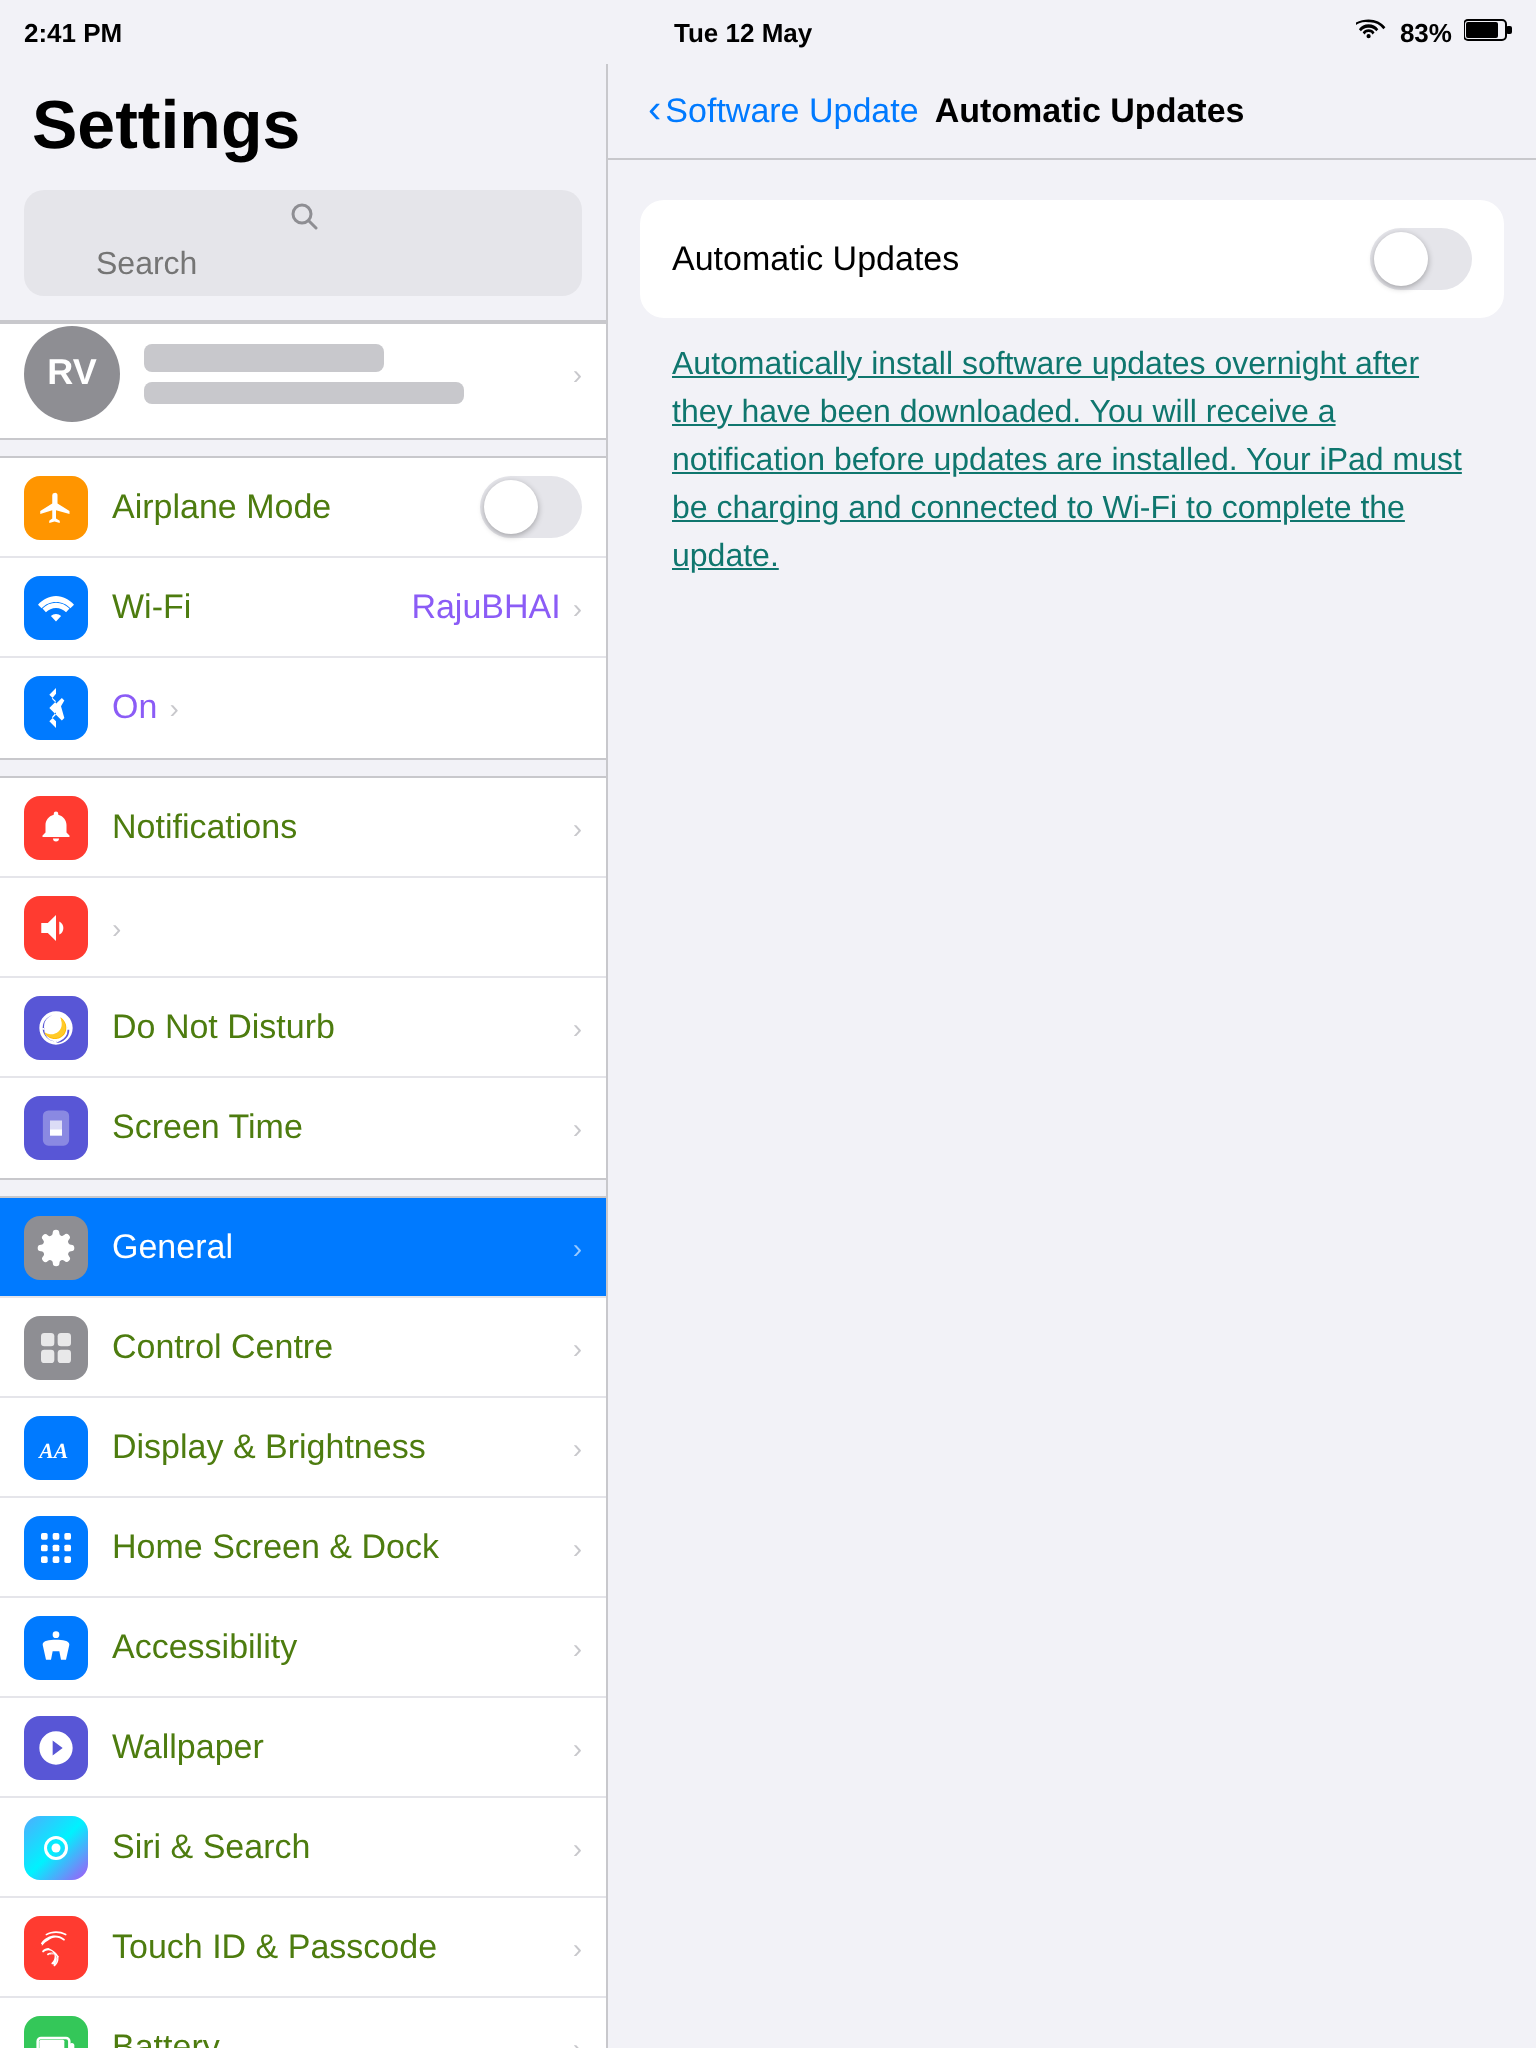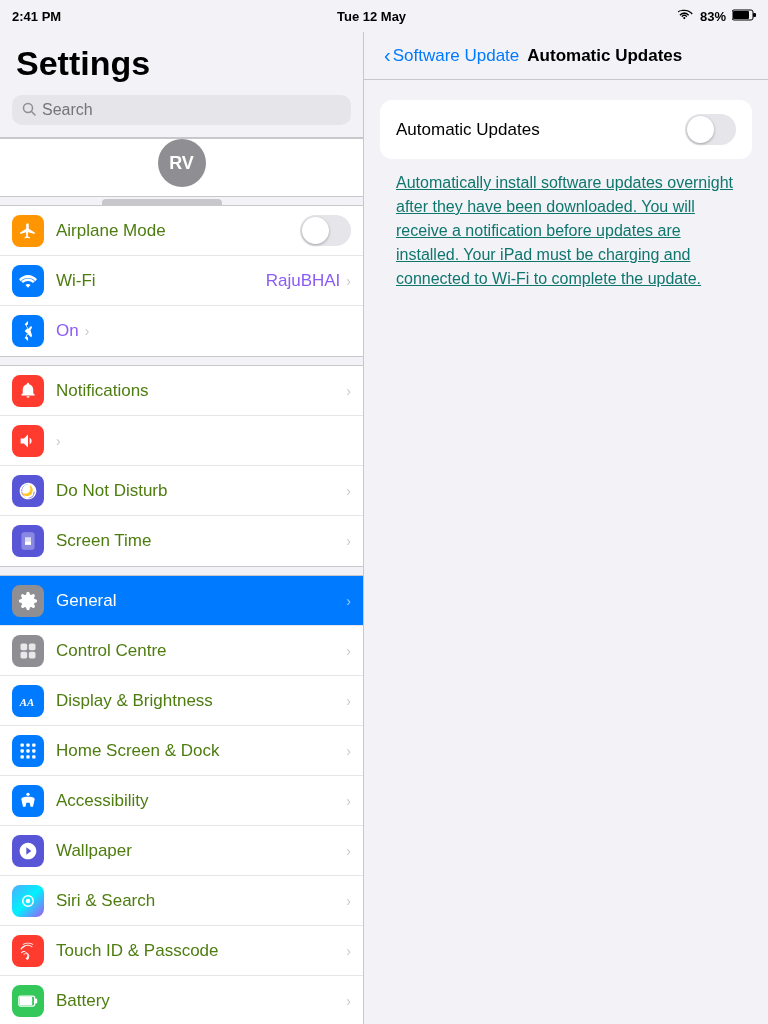--- a/index.html
+++ b/index.html
@@ -37,21 +37,21 @@
 
     
     .main-layout {
       display: flex;
       flex: 1;
       overflow: hidden;
     }
 
     
     .sidebar {
-      width: 364px;
+      width: 304px;
       background: #f2f2f7;
       flex-shrink: 0;
       overflow-y: auto;
       border-right: 1px solid #c8c8cc;
     }
 
     .sidebar-title {
       font-size: 34px;
       font-weight: 700;
       color: #000;
@@ -59,20 +59,21 @@
     }
 
     .search-bar {
       margin: 4px 12px 12px 12px;
       background: #e5e5ea;
       border-radius: 10px;
       display: flex;
       align-items: center;
       padding: 6px 10px;
       gap: 6px;
+      flex-direction: column;
     }
     .search-icon {
       color: #8e8e93;
       font-size: 14px;
     }
     .search-input {
       background: transparent;
       border: none;
       outline: none;
       font-size: 16px;
@@ -83,21 +84,20 @@
     
     .profile-row {
       display: flex;
       align-items: center;
       padding: 12px 16px;
       background: #fff;
       margin-bottom: 8px;
       gap: 12px;
       border-top: 1px solid #c8c8cc;
       border-bottom: 1px solid #c8c8cc;
-      flex-direction: column;
     }
     .avatar {
       width: 48px;
       height: 48px;
       border-radius: 50%;
       background: #8e8e93;
       display: flex;
       align-items: center;
       justify-content: center;
       color: #fff;

